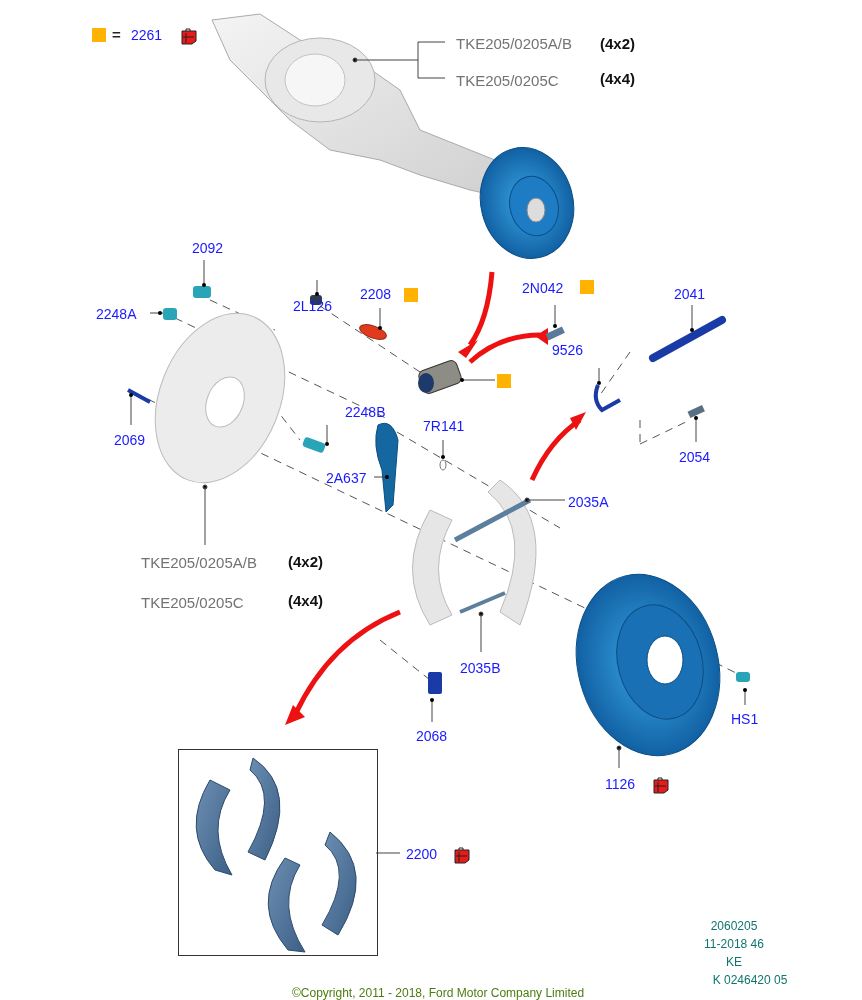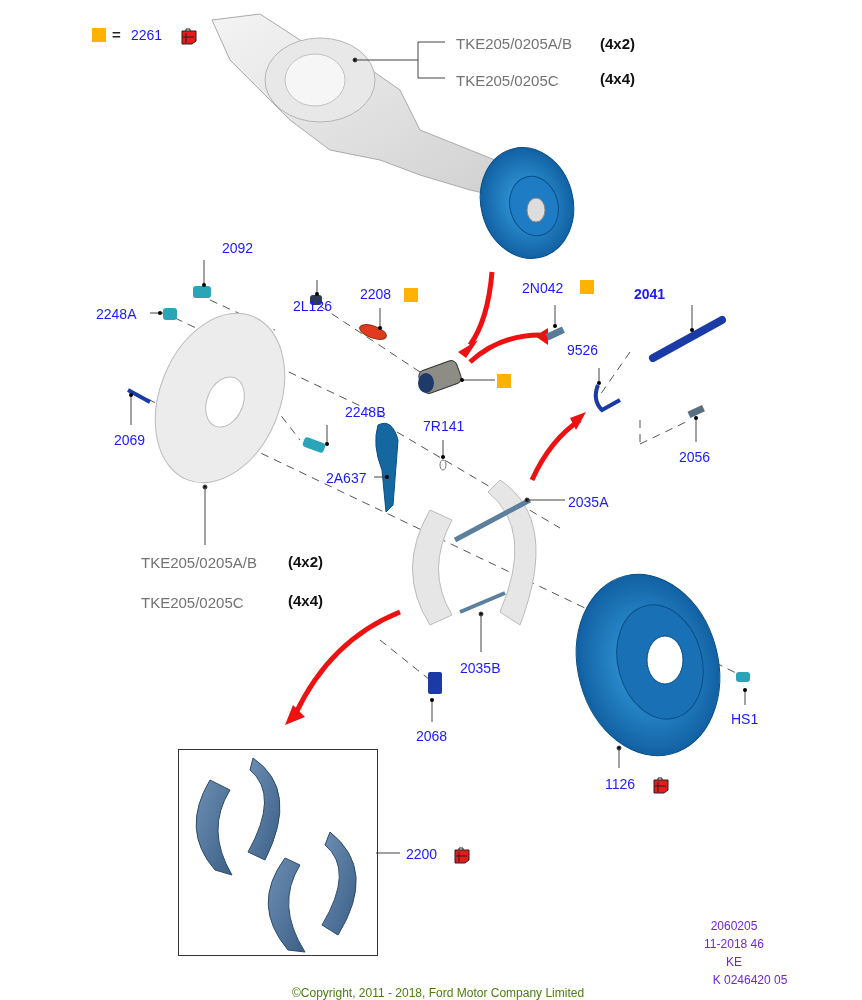--- a/index.html
+++ b/index.html
@@ -2,21 +2,21 @@
 <html><head>
 <meta charset="utf-8">
 <style>
   html, body { margin:0; padding:0; background:#ffffff; }
   body { width:862px; height:1000px; position:relative; overflow:hidden;
          font-family:"Liberation Sans", sans-serif; }
   #art { position:absolute; left:0; top:0; width:862px; height:1000px; }
   .lbl { position:absolute; font-size:14px; color:#1a1aff; white-space:nowrap; line-height:16px; }
   .ref { position:absolute; font-size:15px; color:#737373; white-space:nowrap; line-height:18px; }
   .var { position:absolute; font-size:15px; font-weight:bold; color:#111; white-space:nowrap; line-height:18px; }
-  .meta { position:absolute; font-size:12px; color:#6d28d9; white-space:nowrap; text-align:center; width:120px; line-height:16px; }
+  .meta { position:absolute; font-size:12px; color:#0f766e; white-space:nowrap; text-align:center; width:120px; line-height:16px; }
   .copy { position:absolute; font-size:12px; color:#4d7c0f; white-space:nowrap; line-height:14px; }
   .sq { position:absolute; width:14px; height:14px; background:#ffb300; }
   .eq { position:absolute; font-size:15px; font-weight:bold; color:#222; }
   .kit { position:absolute; width:18px; height:18px; }
   .kitbox { position:absolute; left:178px; top:749px; width:198px; height:205px; border:1px solid #333; }
 </style>
 </head>
 <body>
 
 <svg id="art" viewBox="0 0 862 1000">
@@ -213,35 +213,35 @@
   <line x1="6" y1="6" x2="6" y2="16" stroke="#222"></line>
     <line x1="3" y1="10" x2="14" y2="10" stroke="#222"></line>
   <path d="M6,4 L6,2 L10,2 L10,4" fill="none" stroke="#222"></path>
 </svg>
 
 <div class="ref" style="left:456px;top:35px;">TKE205/0205A/B</div>
 <div class="var" style="left:600px;top:35px;">(4x2)</div>
 <div class="ref" style="left:456px;top:72px;">TKE205/0205C</div>
 <div class="var" style="left:600px;top:70px;">(4x4)</div>
 
-<div class="lbl" style="left:192px;top:240px;margin-left:30px;">2092</div>
+<div class="lbl" style="left:192px;top:240px;">2092</div>
 <div class="lbl" style="left:96px;top:306px;">2248A</div>
 <div class="lbl" style="left:293px;top:260px;margin-top:38px;">2L126</div>
 <div class="lbl" style="left:360px;top:286px;">2208</div>
 <div class="sq" style="left:404px;top:288px;"></div>
 <div class="lbl" style="left:522px;top:280px;">2N042</div>
 <div class="sq" style="left:580px;top:280px;"></div>
 <div class="sq" style="left:497px;top:374px;"></div>
-<div class="lbl" style="left:634px;top:286px;font-weight:bold;">2041</div>
-<div class="lbl" style="left:567px;top:342px;">9526</div>
+<div class="lbl" style="left:674px;top:286px;">2041</div>
+<div class="lbl" style="left:552px;top:342px;">9526</div>
 <div class="lbl" style="left:114px;top:432px;">2069</div>
 <div class="lbl" style="left:305px;top:404px;margin-left:40px;">2248B</div>
 <div class="lbl" style="left:423px;top:418px;">7R141</div>
 <div class="lbl" style="left:326px;top:470px;">2A637</div>
-<div class="lbl" style="left:679px;top:449px;">2056</div>
+<div class="lbl" style="left:679px;top:449px;">2054</div>
 <div class="lbl" style="left:568px;top:494px;">2035A</div>
 <div class="lbl" style="left:460px;top:660px;">2035B</div>
 <div class="lbl" style="left:416px;top:728px;">2068</div>
 <div class="lbl" style="left:731px;top:711px;">HS1</div>
 <div class="lbl" style="left:605px;top:776px;">1126</div>
 <svg class="kit" style="left:652px;top:776px;" viewBox="0 0 18 18">
   <path d="M2,4 L16,4 L16,14 L12,17 L2,17 Z" fill="#e81b1b" stroke="#222" stroke-width="1"></path>
   <line x1="6" y1="6" x2="6" y2="16" stroke="#222"></line>
     <line x1="3" y1="10" x2="14" y2="10" stroke="#222"></line>
   <path d="M6,4 L6,2 L10,2 L10,4" fill="none" stroke="#222"></path>

